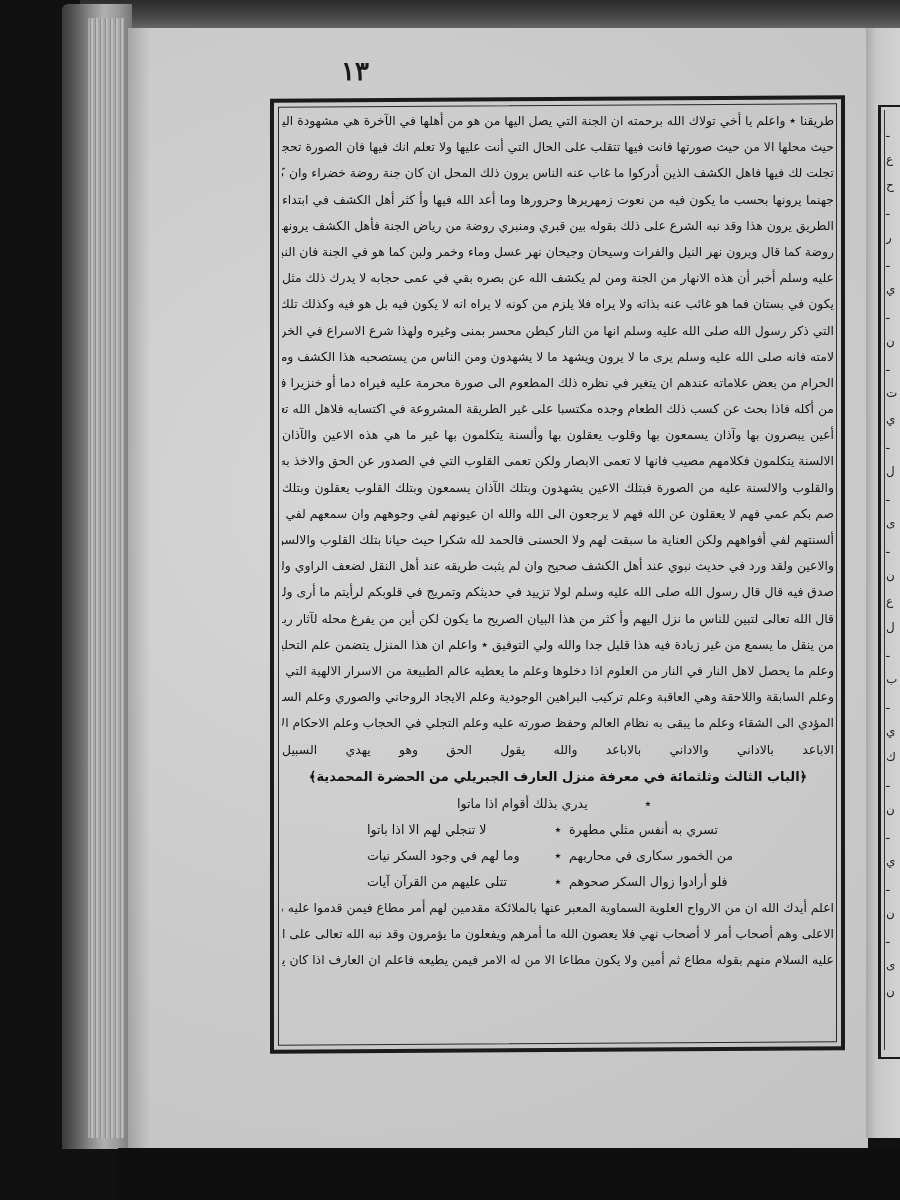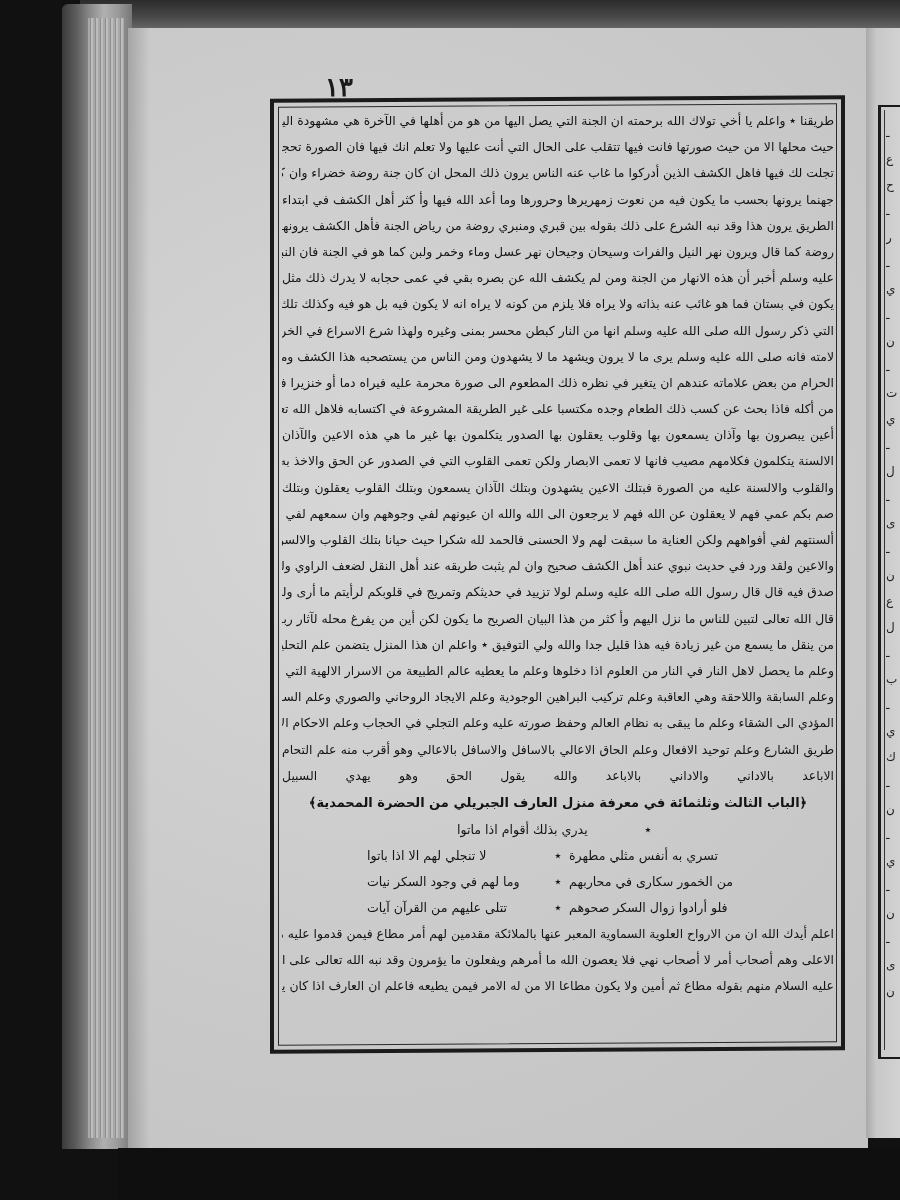--- a/index.html
+++ b/index.html
@@ -21,21 +21,21 @@
   .page-bottom-shadow{position:absolute;left:118px;top:1148px;width:782px;height:52px;background:#0f0f0f;}
   
   .next-page{position:absolute;left:866px;top:28px;width:34px;height:1110px;
     background:linear-gradient(90deg,#a9a9a9 0%,#c8c8c8 30%,#d2d2d2 100%);}
   .next-frame{position:absolute;left:878px;top:105px;width:22px;height:950px;
     border-left:3px solid #1a1a1a;border-top:2px solid #1a1a1a;border-bottom:2px solid #1a1a1a;}
   .next-frame-line{position:absolute;left:884px;top:110px;width:1px;height:940px;background:#333;}
   .next-glyphs{position:absolute;left:886px;top:120px;width:14px;height:920px;
     color:#222;font-size:12px;line-height:26px;writing-mode:horizontal-tb;overflow:hidden;}
   
-  .page-number{position:absolute;left:325px;top:72px;width:60px;text-align:left;
+  .page-number{position:absolute;left:325px;top:56px;width:60px;text-align:center;
     font-family:"DejaVu Serif",serif;font-size:26px;font-weight:bold;color:#1a1a1a;line-height:30px;}
   
   .frame{position:absolute;left:270px;top:97px;width:575px;height:955px;
     border:4px solid #1b1b1b;box-sizing:border-box;transform:skewY(-0.35deg);}
   .frame-inner{position:absolute;left:4px;top:4px;right:4px;bottom:4px;border:1px solid #2a2a2a;}
   .text-block{position:absolute;left:282px;top:108px;width:552px;height:940px;
     direction:rtl;color:#141414;}
   .line{display:block;height:26.2px;line-height:26.2px;font-family:"DejaVu Sans",sans-serif;
     font-size:12.4px;white-space:nowrap;overflow:hidden;text-align:justify;text-align-last:justify;
     letter-spacing:-0.3px;}
@@ -112,33 +112,32 @@
       <span class="line">تجلت لك فيها فاهل الكشف الذين أدركوا ما غاب عنه الناس يرون ذلك المحل ان كان جنة روضة خضراء وان كان</span>
       <span class="line">جهنما يرونها بحسب ما يكون فيه من نعوت زمهريرها وحرورها وما أعد الله فيها وأ كثر أهل الكشف في ابتداء</span>
       <span class="line">الطريق يرون هذا وقد نبه الشرع على ذلك بقوله بين قبري ومنبري روضة من رياض الجنة فأهل الكشف يرونها</span>
       <span class="line">روضة كما قال ويرون نهر النيل والفرات وسيحان وجيحان نهر عسل وماء وخمر ولبن كما هو في الجنة فان النبي صلى الله</span>
       <span class="line">عليه وسلم أخبر أن هذه الانهار من الجنة ومن لم يكشف الله عن بصره بقي في عمى حجابه لا يدرك ذلك مثل الاعمى</span>
       <span class="line">يكون في بستان فما هو غائب عنه بذاته ولا يراه فلا يلزم من كونه لا يراه انه لا يكون فيه بل هو فيه وكذلك تلك الاماكن</span>
       <span class="line">التي ذكر رسول الله صلى الله عليه وسلم انها من النار كبطن محسر بمنى وغيره ولهذا شرع الاسراع في الخروج عنه</span>
       <span class="line">لامته فانه صلى الله عليه وسلم يرى ما لا يرون ويشهد ما لا يشهدون ومن الناس من يستصحبه هذا الكشف ومنهم من</span>
       <span class="line">الحرام من بعض علاماته عندهم ان يتغير في نظره ذلك المطعوم الى صورة محرمة عليه فيراه دما أو خنزيرا فيمتنع</span>
       <span class="line">من أكله فاذا بحث عن كسب ذلك الطعام وجده مكتسبا على غير الطريقة المشروعة في اكتسابه فلاهل الله تعالى</span>
-      <span class="line">أعين يبصرون بها وآذان يسمعون بها وقلوب يعقلون بها الصدور يتكلمون بها غير ما هي هذه الاعين والآذان</span>
+      <span class="line">أعين يبصرون بها وآذان يسمعون بها وقلوب يعقلون بها وألسنة يتكلمون بها غير ما هي هذه الاعين والآذان</span>
       <span class="line">الالسنة يتكلمون فكلامهم مصيب فانها لا تعمى الابصار ولكن تعمى القلوب التي في الصدور عن الحق والاخذ به</span>
       <span class="line">والقلوب والالسنة عليه من الصورة فبتلك الاعين يشهدون وبتلك الآذان يسمعون وبتلك القلوب يعقلون وبتلك</span>
       <span class="line">صم بكم عمي فهم لا يعقلون عن الله فهم لا يرجعون الى الله والله ان عيونهم لفي وجوههم وان سمعهم لفي آذانهم وان</span>
       <span class="line">ألسنتهم لفي أفواههم ولكن العناية ما سبقت لهم ولا الحسنى فالحمد لله شكرا حيث حيانا بتلك القلوب والالسن والآذان</span>
       <span class="line">والاعين ولقد ورد في حديث نبوي عند أهل الكشف صحيح وان لم يثبت طريقه عند أهل النقل لضعف الراوي ولو</span>
       <span class="line">صدق فيه قال قال رسول الله صلى الله عليه وسلم لولا تزييد في حديثكم وتمريج في قلوبكم لرأيتم ما أرى ولسمعتم ما أسمع</span>
       <span class="line">قال الله تعالى لتبين للناس ما نزل اليهم وأ كثر من هذا البيان الصريح ما يكون لكن أين من يفرغ محله لآثار ربه أين</span>
       <span class="line">من ينقل ما يسمع من غير زيادة فيه هذا قليل جدا والله ولي التوفيق ٭ واعلم ان هذا المنزل يتضمن علم التحليل</span>
       <span class="line">وعلم ما يحصل لاهل النار في النار من العلوم اذا دخلوها وعلم ما يعطيه عالم الطبيعة من الاسرار الالهية التي لا تعلم من غيره</span>
       <span class="line">وعلم السابقة واللاحقة وهي العاقبة وعلم تركيب البراهين الوجودية وعلم الايجاد الروحاني والصوري وعلم السبب</span>
       <span class="line">المؤدي الى الشقاء وعلم ما يبقى به نظام العالم وحفظ صورته عليه وعلم التجلي في الحجاب وعلم الاحكام الالهية على غير</span>
-      <span class="line">طريق الشارع وعلم توحيد الافعال وعلم الحاق الاعالي بالاسافل والاسافل بالاعالي وهو أقرب منه علم التحام</span>
       <span class="line">الاباعد بالاداني والاداني بالاباعد والله يقول الحق وهو يهدي السبيل</span>
     </div>
   <div class="chapter-heading">﴿الباب الثالث وثلثمائة في معرفة منزل العارف الجبريلي من الحضرة المحمدية﴾</div>
   <div id="verses">
       <div class="verse">
         <span class="sep">٭</span>
         <span class="hemi">يدري بذلك أقوام اذا ماتوا</span>
       </div>
       <div class="verse">
         <span class="hemi">تسري به أنفس مثلي مطهرة</span>

